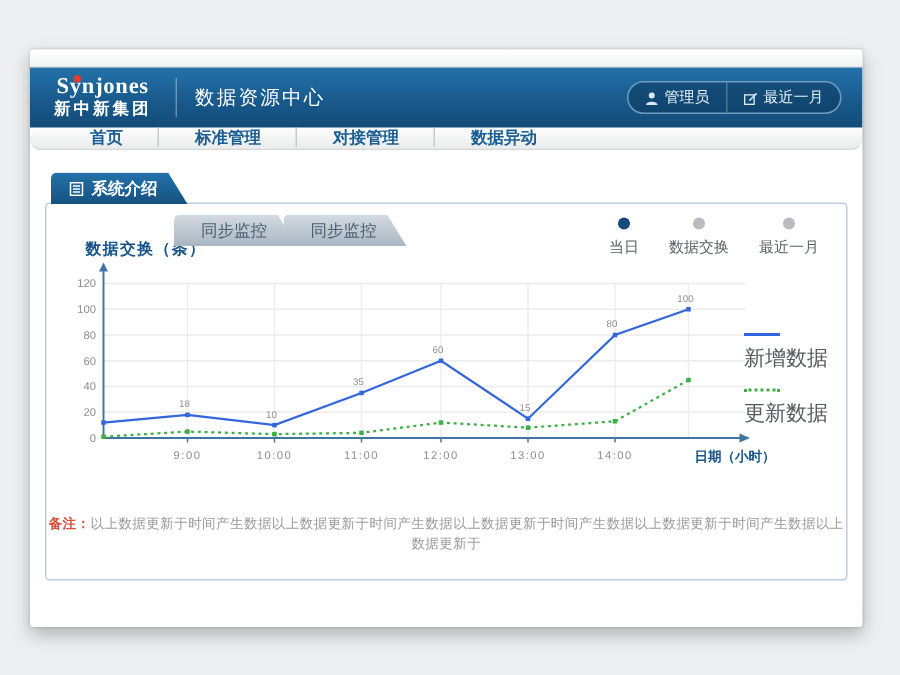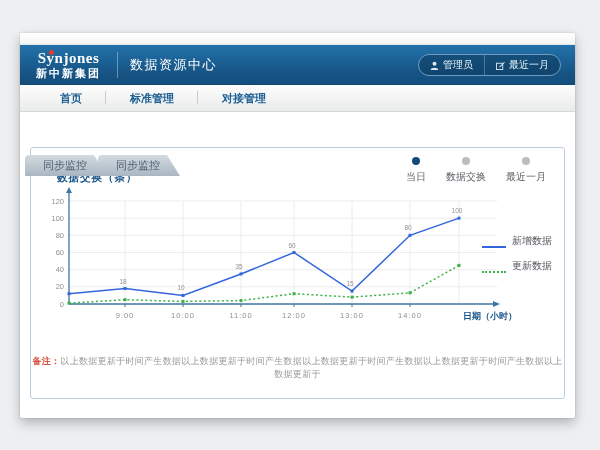--- a/index.html
+++ b/index.html
@@ -33,21 +33,21 @@
   .user-menu {
     position:absolute; right:14px; top:9px; height:22px; display:flex; align-items:center;
     background:rgba(9,53,88,.5); border:1px solid #6d9cc0; border-radius:12px;
     font-size:10px; color:#e9f2f9;
   }
   .user-menu .umi { display:flex; align-items:center; gap:4px; padding:0 11px; height:100%; cursor:pointer; }
   .user-menu .umi + .umi { border-left:1px solid rgba(255,255,255,.25); }
   .user-menu svg { display:block; }
 
   
-  .nav { height:27px; background:linear-gradient(#fdfdfd,#eaebeb); border-bottom:1px solid #d5d7d9; display:flex; align-items:center; padding-left:16px; }
+  .nav { height:15px; background:linear-gradient(#fdfdfd,#eaebeb); border-bottom:1px solid #d5d7d9; display:flex; align-items:center; padding-left:16px;border-radius:13px; }
   .nav-item { color:#1b5e92; font-size:11px; font-weight:bold; padding:0 24px; position:relative; cursor:pointer; line-height:26px; }
   .nav-item:not(:last-child)::after { content:""; position:absolute; right:0; top:6px; height:13px; width:1px; background:#c8cacc; }
 
   
   .content { position:relative; height:305px; background:#fff; }
   .tabs { position:absolute; top:15px; left:14px; display:flex; height:21px; z-index:5; }
   .tab {
     height:21px; display:flex; align-items:center; gap:5px; font-size:11px;
     padding:0 20px 0 12px; cursor:pointer;
     clip-path:polygon(0 0, calc(100% - 13px) 0, 100% 100%, 0 100%);
@@ -68,21 +68,21 @@
   .filters { position:absolute; top:9px; right:18px; display:flex; gap:20px; align-items:center; }
   .filter { display:flex; align-items:center; gap:5px; font-size:10px; color:#5c6166; cursor:pointer;flex-direction:column; }
   .fdot { width:8px; height:8px; border-radius:50%; }
 
   .y-label { position:absolute; top:23px; left:26px; font-size:10.5px; font-weight:bold; color:#17548a; letter-spacing:1px; }
   .chart-wrap { position:absolute; left:16px; top:38px; width:490px; height:162px; }
   .chart-wrap svg { overflow:visible; }
 
   
   .legend { position:absolute; right:12px; top:86px; }
-  .legend-item { display:flex; align-items:flex-end; gap:6px; font-size:10px; color:#55595e; margin-bottom:11px; }
+  .legend-item { display:flex; align-items:flex-start; gap:6px; font-size:14px; color:#55595e; margin-bottom:11px;flex-direction:column; }
   .legend-line { width:24px; height:0; border-top-width:2px; }
 
   
   .note { position:absolute; left:0; right:0; top:207px; text-align:center; font-size:9px; color:#9a9a9a; letter-spacing:.3px; }
   .note .red { font-weight:bold;font-family:Liberation Mono, monospace; }
 </style>
 </head>
 <body>
 
 <div class="window">
@@ -117,25 +117,37 @@
         </span>
         <span>最近一月</span>
       </div>
     </div>
   </div>
 
   <div class="nav">
     <div class="nav-item">首页</div>
     <div class="nav-item">标准管理</div>
     <div class="nav-item">对接管理</div>
+    <div class="nav-item">数据异动</div>
   </div>
 
   <div class="content">
 
     <div class="tabs">
+      <div class="tab active">
+        <span>
+          <svg width="10" height="10" viewBox="0 0 10 10">
+              <rect x="1" y="0.8" width="8" height="8.4" fill="none" stroke="#ffffff" stroke-width="1"></rect>
+              <line x1="2.6" y1="3" x2="7.4" y2="3" stroke="#ffffff" stroke-width="0.9"></line>
+              <line x1="2.6" y1="5" x2="7.4" y2="5" stroke="#ffffff" stroke-width="0.9"></line>
+              <line x1="2.6" y1="7" x2="7.4" y2="7" stroke="#ffffff" stroke-width="0.9"></line>
+            </svg>
+        </span>
+        <span>系统介绍</span>
+      </div>
       <div class="tab inactive t2">
         <span>同步监控</span>
       </div>
       <div class="tab inactive t3">
         <span>同步监控</span>
       </div>
     </div>
 
     <div class="panel">
 

